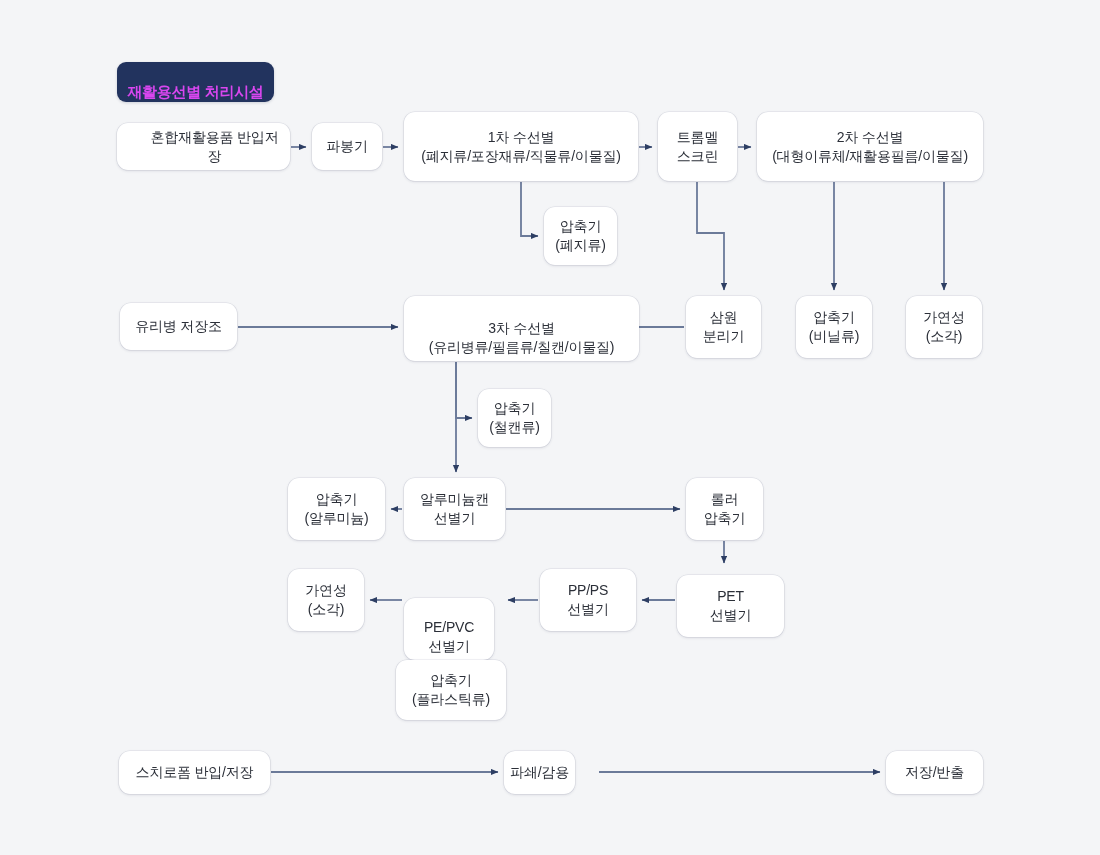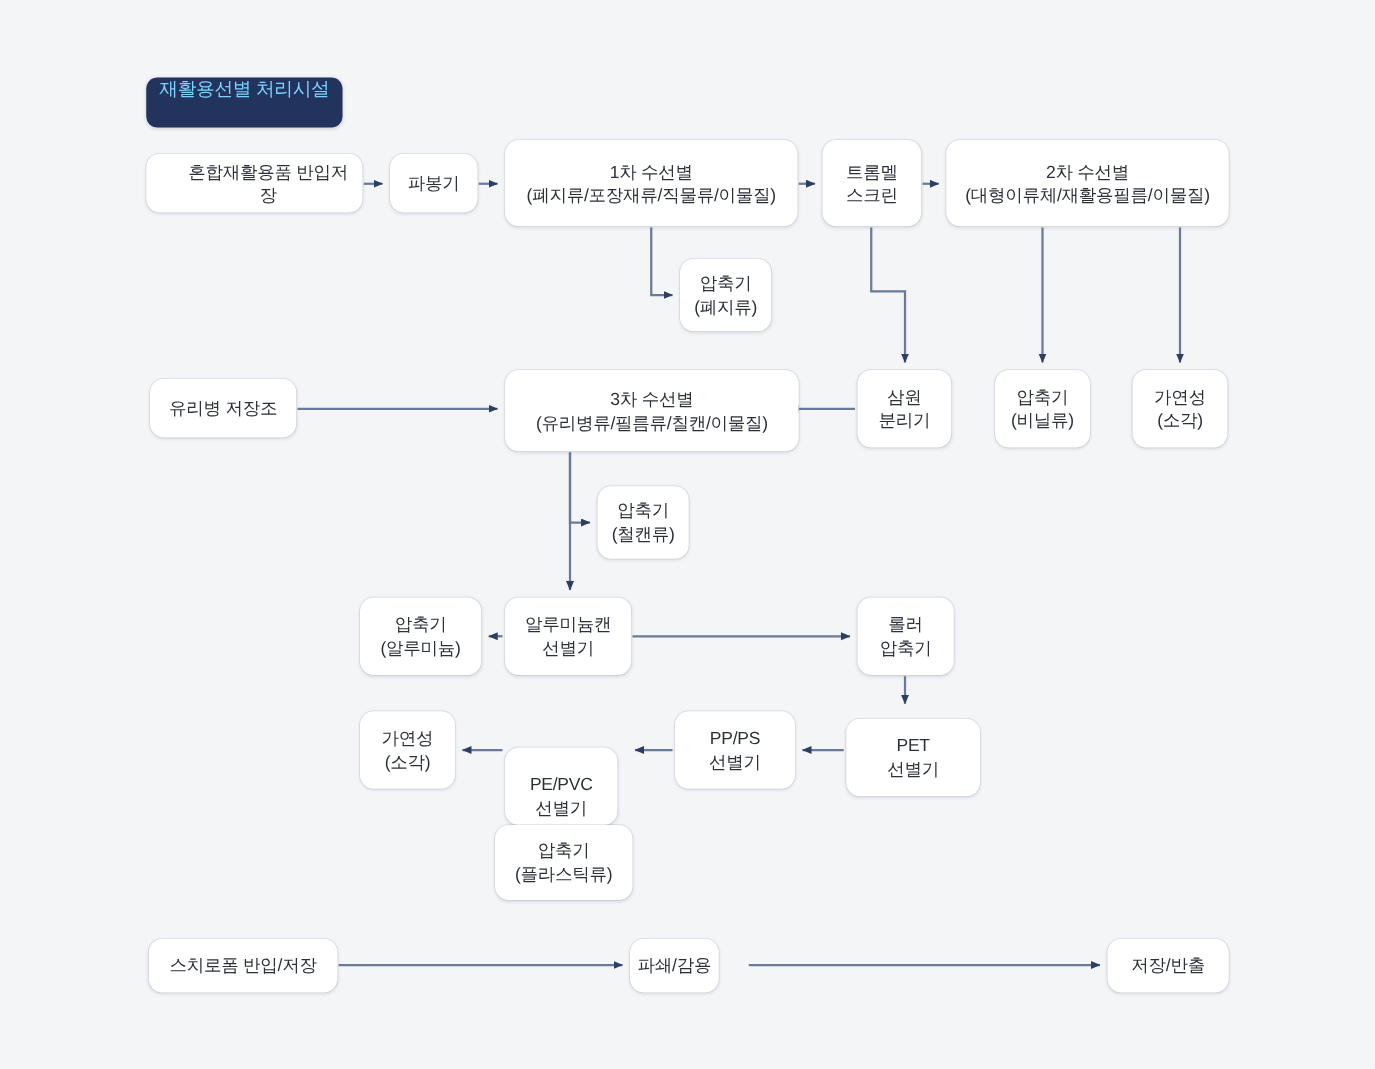--- a/index.html
+++ b/index.html
@@ -43,27 +43,27 @@
     z-index: 2;
     letter-spacing: -0.2px;
   }
   .node .lbl {
     display: block;
     white-space: pre-line;
   }
   .badge {
     position: absolute;
     background: #22335e;
-    color: #7dd3fc;
+    color: #d946ef;
     border-radius: 9px;
     display: flex;
-    align-items: flex-start;
+    align-items: flex-end;
     justify-content: center;
     font-size: 15px;
-    font-weight: normal;
+    font-weight: bold;
     letter-spacing: -0.3px;
     z-index: 3;
     box-shadow: 0 1px 3px rgba(30,40,70,0.18);
   }
 </style>
 </head>
 <body>
 
 <div id="stage">
 
@@ -133,21 +133,21 @@
         <span class="lbl">압축기
 (비닐류)</span>
       </div>
       <div class="node" style="left: 906px; top: 296px; width: 76px; height: 62px;">
         <span class="lbl">가연성
 (소각)</span>
       </div>
       <div class="node" style="left: 120px; top: 303px; width: 117px; height: 47px;">
         <span class="lbl">유리병 저장조</span>
       </div>
-      <div class="node" style="left: 404px; top: 296px; width: 235px; height: 65px;">
+      <div class="node" style="left: 404px; top: 296px; width: 235px; height: 65px; align-items: flex-end;">
         <span class="lbl">3차 수선별
 (유리병류/필름류/칠캔/이물질)</span>
       </div>
       <div class="node" style="left: 478px; top: 389px; width: 73px; height: 58px;">
         <span class="lbl">압축기
 (철캔류)</span>
       </div>
       <div class="node" style="left: 288px; top: 478px; width: 97px; height: 62px;">
         <span class="lbl">압축기
 (알루미늄)</span>

